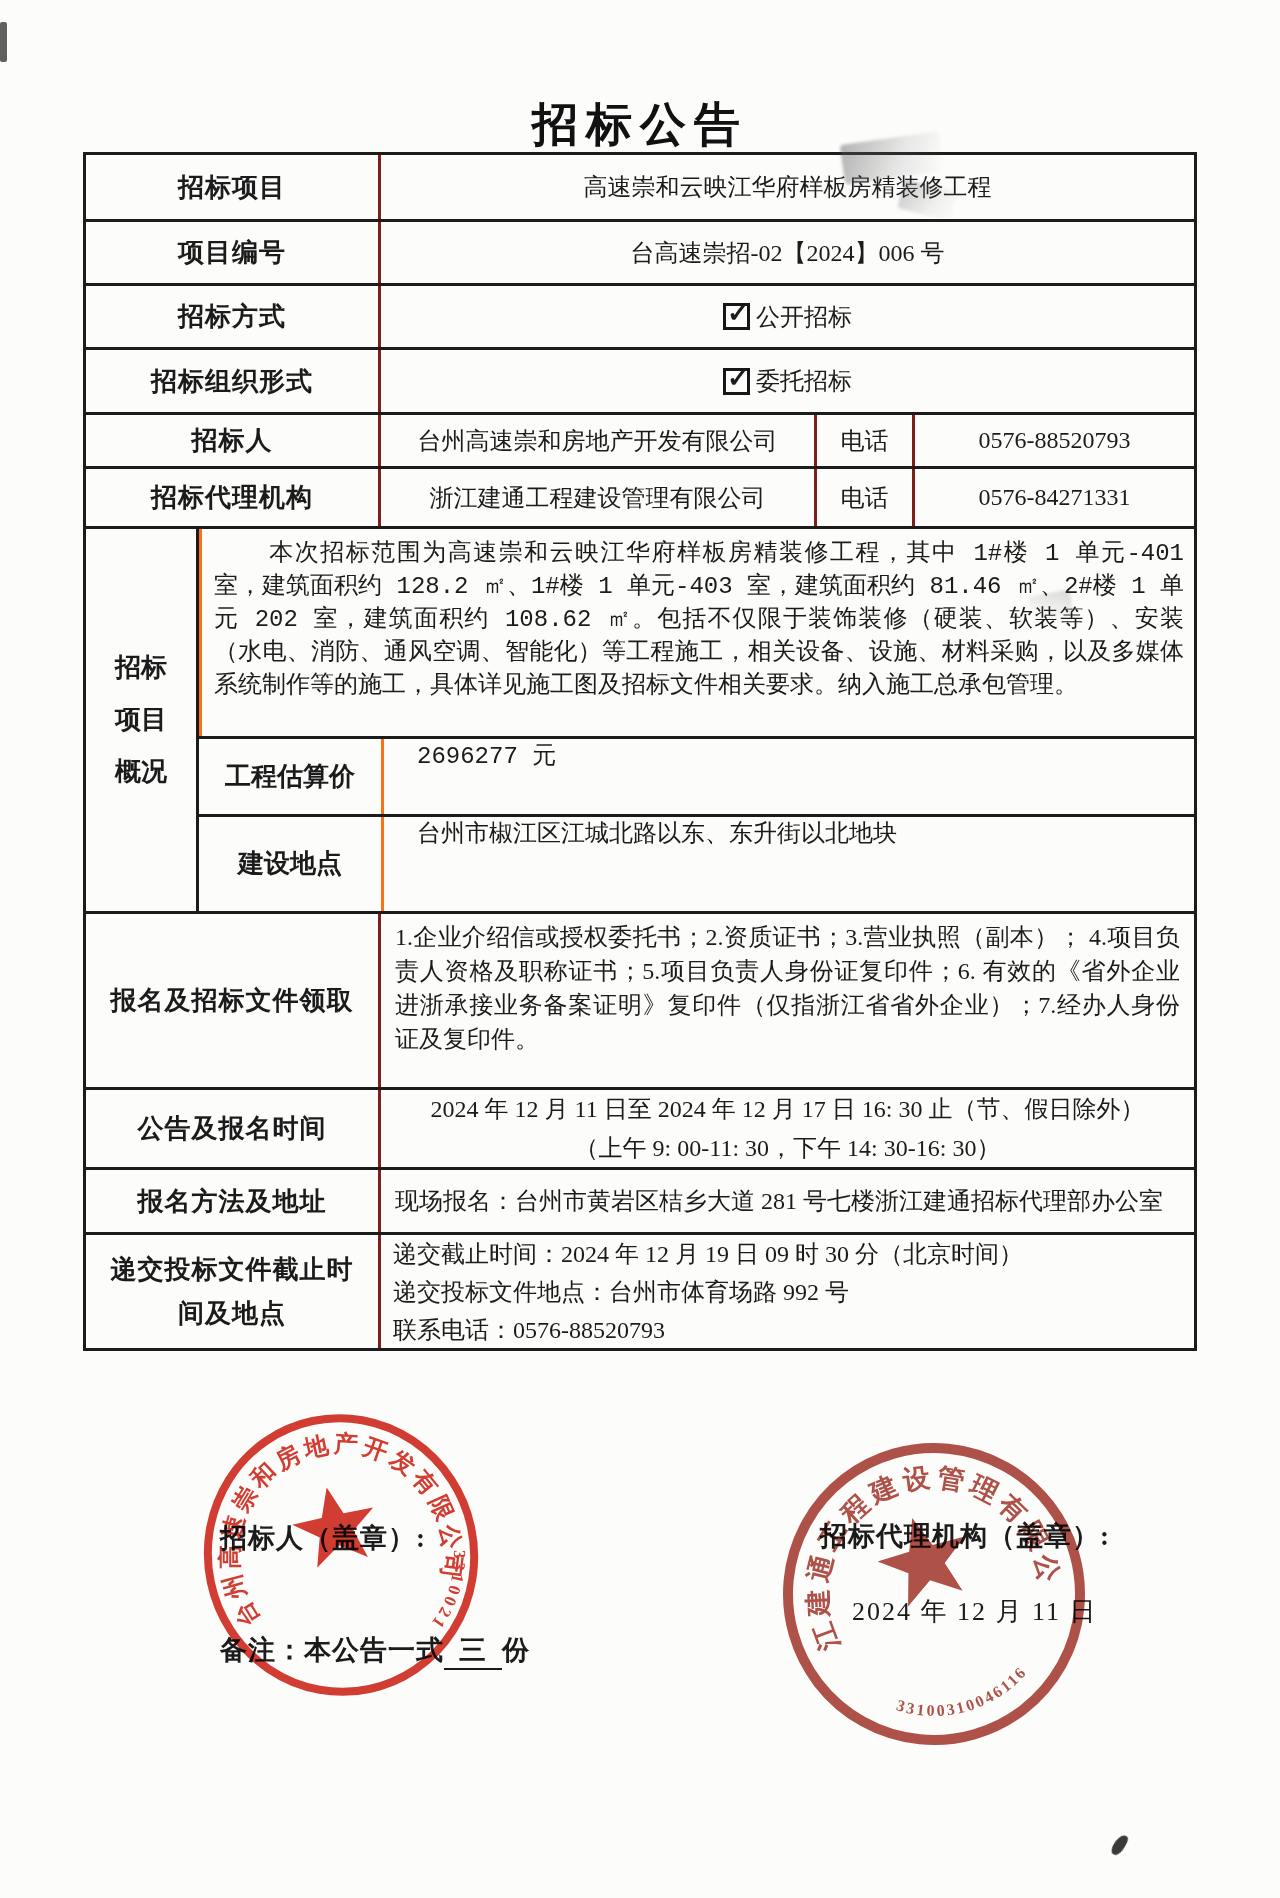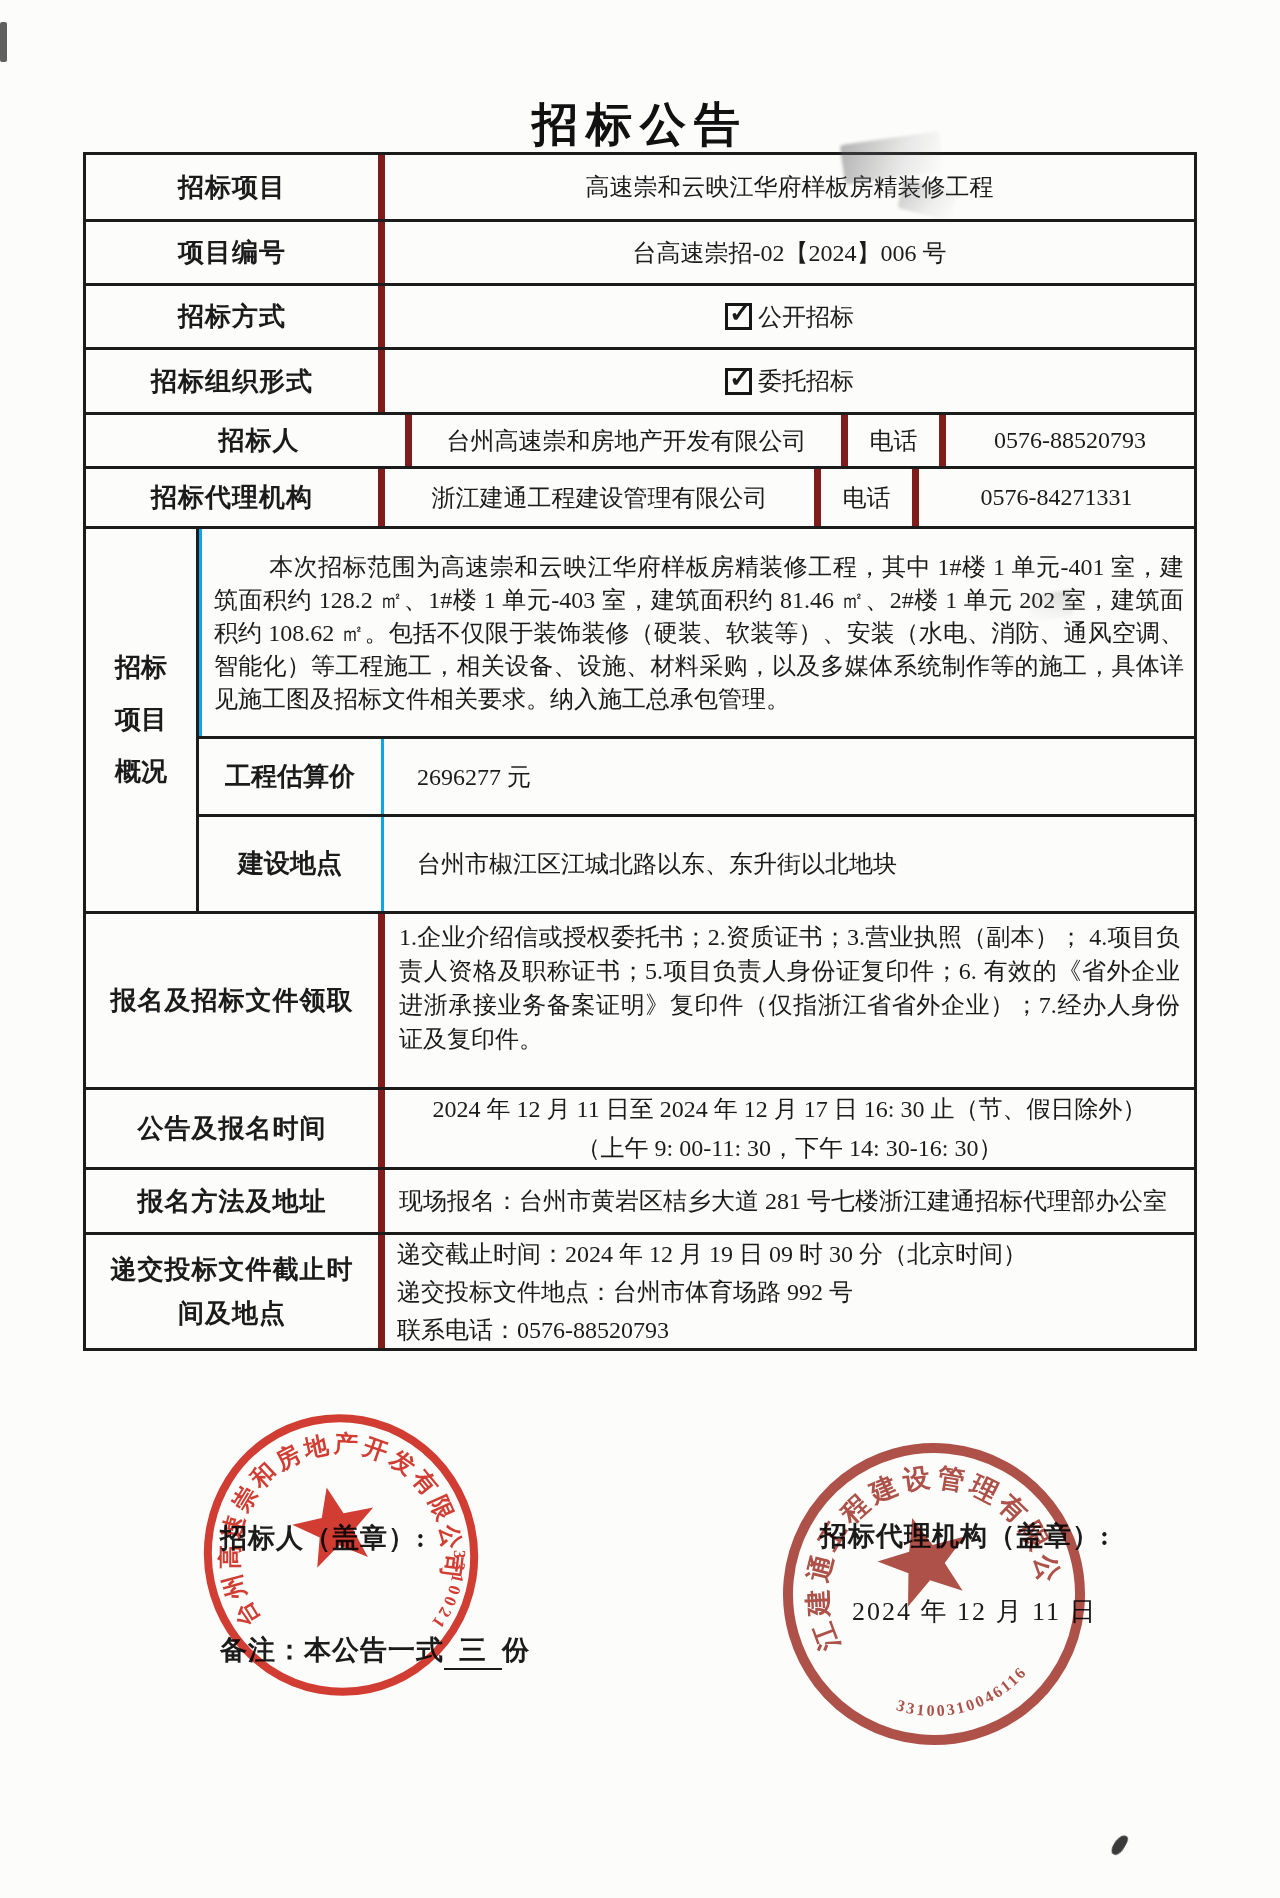--- a/index.html
+++ b/index.html
@@ -22,42 +22,42 @@
     border:3px solid #1c1c1c;box-sizing:border-box;
     font-size:24px;
   }
   .row{display:flex;box-sizing:border-box;}
   .row + .row{border-top:3px solid #1c1c1c;}
   .cell{box-sizing:border-box;display:flex;align-items:center;}
   .lbl{
     width:292px;flex:0 0 292px;justify-content:center;text-align:center;
     font-size:26px;font-weight:600;letter-spacing:1px;white-space:pre-line;
   }
-  .cnt{flex:1;border-left:7px solid #7f1d1d;}
+  .cnt{flex:1;border-left:3px solid #7f1d1d;}
   .c-center{justify-content:center;text-align:center;}
   .c-left{padding-left:33px;}
   .c-block{display:block;padding:6px 14px;}
-  .h64{height:64px;} .h65{height:65px;} .h54{height:54px;padding-left:27px;} .h60{height:60px;}
+  .h64{height:64px;} .h65{height:65px;} .h54{height:54px;} .h60{height:60px;}
   .h207{height:207px;} .h78{height:78px;} .h97{height:97px;}
   .h96{height:96px;} .h80{height:80px;} .h176{height:176px;}
   .h116{height:116px;} .h65b{height:65px;}
   
   .group{display:flex;box-sizing:border-box;}
   .g-outer{
     width:110px;flex:0 0 110px;display:flex;align-items:center;justify-content:center;
     text-align:left;font-size:26px;font-weight:700;white-space:pre-line;line-height:52px;
   }
   .g-right{flex:1;border-left:3px solid #1c1c1c;}
   .g-row{display:flex;box-sizing:border-box;}
   .g-row + .g-row{border-top:3px solid #1c1c1c;}
   .g-lbl{
     width:182px;flex:0 0 182px;display:flex;align-items:center;justify-content:center;
     text-align:center;font-size:26px;font-weight:600;line-height:44px;
   }
-  .g-cnt{flex:1;border-left:3px solid #0ea5e9;display:flex;align-items:center;}
+  .g-cnt{flex:1;border-left:3px solid #f97316;display:flex;align-items:flex-start;font-family:Liberation Mono, monospace;}
   .scope-text{
     display:block;padding:8px 10px 6px 12px;line-height:33px;text-align:justify;
   }
   .scope-text p{margin:0;text-indent:2.3em;}
   .chk{
     display:inline-block;width:21px;height:21px;border:3px solid #161616;
     margin-right:6px;position:relative;vertical-align:-3px;
     font-size:27px;line-height:14px;font-weight:bold;text-indent:1px;overflow:visible;
   }
   .docs-intro{line-height:36px;}

